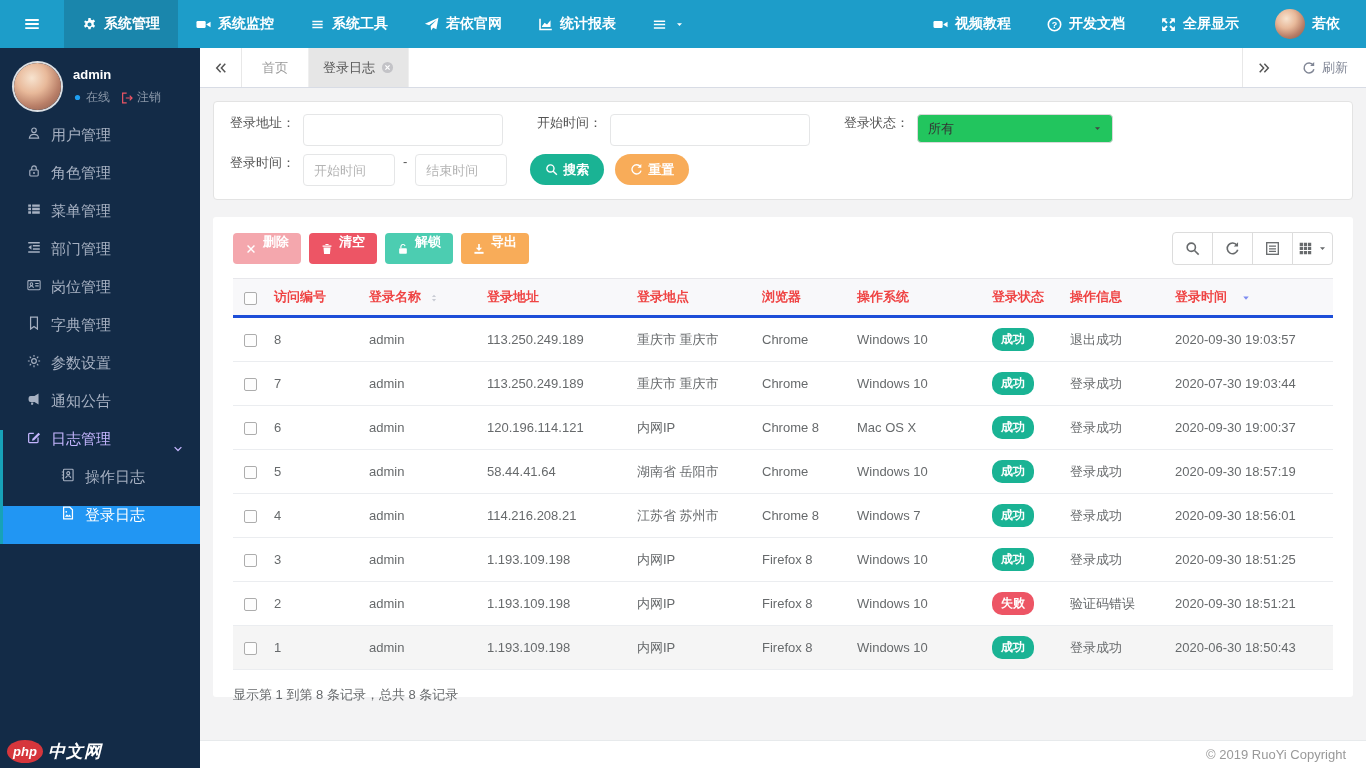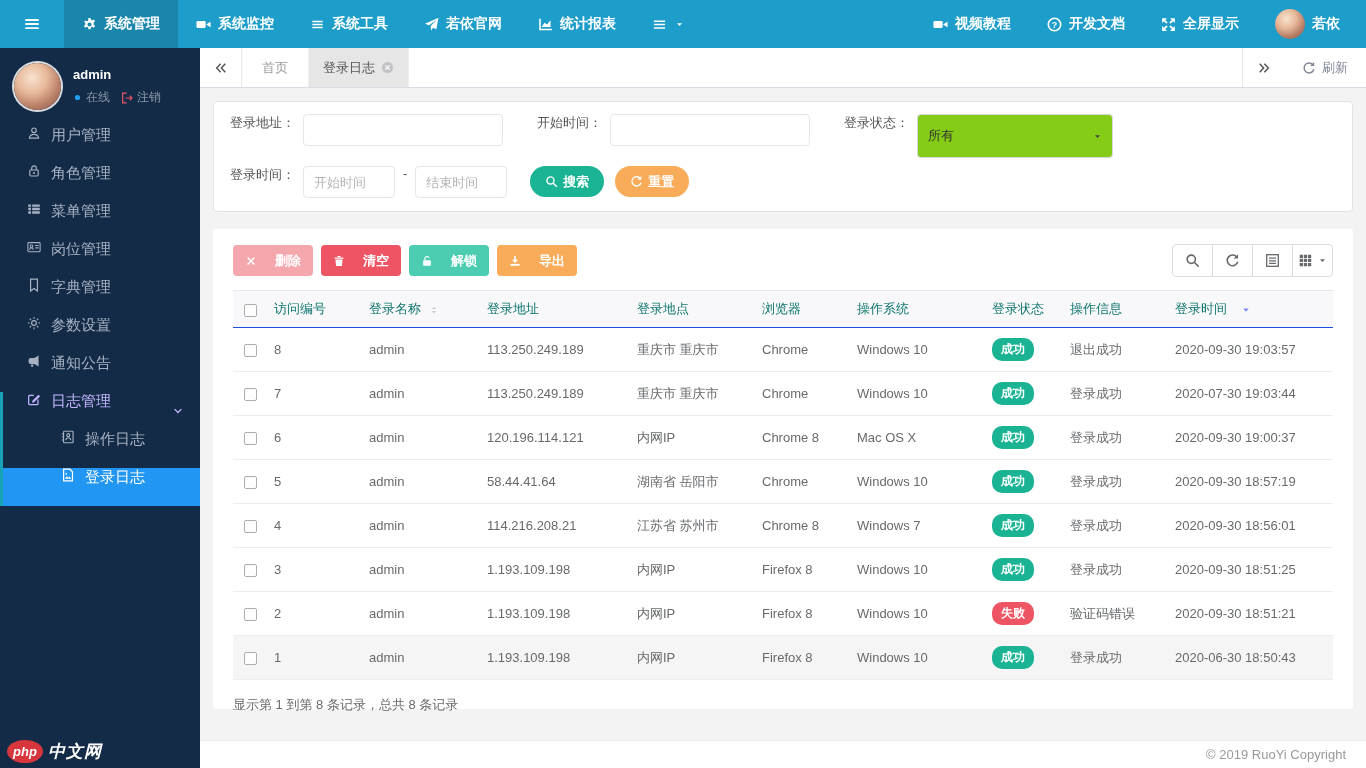--- a/index.html
+++ b/index.html
@@ -57,45 +57,45 @@
   
   .search-card{background:#fff;border:1px solid #e3e3e3;border-radius:4px;padding:12px 16px 13px}
   .form-row{display:flex;align-items:flex-start;color:#555}
   .form-row + .form-row{margin-top:8px}
   .form-row label{margin-right:8px}
   .ml36{margin-left:34px}
   .inp{height:32px;border:1px solid #e5e6e7;border-radius:4px;padding:0 10px;font-size:13px;color:#555;outline:none;font-family:inherit;background:#fff}
   .inp::placeholder{color:#b4b4b4}
   .w200{width:200px}
   .w90{width:92px}
-  .select{height:44px;border:1px solid #d9d9d9;border-radius:4px;display:inline-flex;align-items:center;justify-content:space-between;padding:0 10px;width:196px;color:#333;background:#84cc16;cursor:pointer}
+  .select{height:29px;border:1px solid #d9d9d9;border-radius:4px;display:inline-flex;align-items:center;justify-content:space-between;padding:0 10px;width:196px;color:#333;background:#22c55e;cursor:pointer}
   .sel-caret{font-size:9px!important;color:#444}
   .dash{margin:0 8px;color:#555}
   .pill-btn{height:31px;border:none;border-radius:16px;color:#fff;font-size:13px;font-weight:bold;display:inline-flex;align-items:center;gap:5px;padding:0 15px;cursor:pointer;font-family:inherit}
   .pill-btn .ico{font-size:13px}
   .green{background:#1ab394;margin-left:23px}
   .orange{background:#f8ac59;margin-left:11px}
 
   
   .table-card{background:#fff;border-radius:3px;margin-top:17px;padding:15px 20px;height:480px}
   .toolbar{display:flex;align-items:center}
-  .btn{height:31px;border:none;border-radius:4px;padding:0 12px;color:#fff;font-size:13px;font-weight:bold;display:inline-flex;align-items:center;gap:18px;margin-right:8px;cursor:pointer;font-family:inherit}
+  .btn{height:31px;border:none;border-radius:4px;padding:0 12px;color:#fff;font-size:13px;font-weight:bold;display:inline-flex;gap:6px;margin-right:8px;cursor:pointer;font-family:inherit}
   .btn .ico{font-size:12px}
   .b-del{background:#f4a7ad}
   .b-clear{background:#ed5565}
   .b-unlock{background:#4ccdb1}
   .b-export{background:#f8ac59}
   .icon-group{margin-left:auto;display:flex}
   .icon-btn{width:41px;height:33px;background:#fff;border:1px solid #dcdcdc;color:#676a6c;display:inline-flex;align-items:center;justify-content:center;gap:4px;cursor:pointer;margin-left:-1px;font-family:inherit}
   .icon-btn .ico{font-size:15px}
   .icon-btn .nav-caret{color:#676a6c}
   .icon-btn:first-child{border-radius:4px 0 0 4px;margin-left:0}
   .icon-btn:last-child{border-radius:0 4px 4px 0}
   .grid-table{width:100%;border-collapse:collapse;margin-top:13px;table-layout:fixed;font-size:13px;color:#676a6c}
-  .grid-table th{background:#f8f8fa;color:#0f766e;font-weight:normal;text-align:left;padding:9px 7px;border-top:1px solid #e7e7eb;border-bottom:1px solid #1d4ed8;font-size:13px;white-space:nowrap}
+  .grid-table th{background:#f8f8fa;color:#ef4444;font-weight:bold;text-align:left;padding:9px 7px;border-top:1px solid #e7e7eb;border-bottom:3px solid #1d4ed8;font-size:13px;white-space:nowrap}
   .grid-table td{padding:10px 7px;border-top:1px solid #ebedf0;white-space:nowrap;overflow:hidden}
   .grid-table tbody tr:first-child td{border-top:none}
   .grid-table tbody tr:last-child{background:#f5f5f5}
   .grid-table tbody tr:last-child td{border-bottom:1px solid #ebedf0}
   .c-check{text-align:center!important}
   .cb{width:13px;height:13px;border:1px solid #adadad;border-radius:2px;background:#fdfdfd;display:inline-block;vertical-align:middle;cursor:pointer}
   .pill{padding:3px 9px;border-radius:10px;color:#fff;font-size:12px;font-weight:bold;display:inline-block}
   .pill.success{background:#1ab394}
   .pill.fail{background:#ed5565}
   .sort-both{color:#c9ccd4;font-size:10px!important;margin-left:8px;vertical-align:middle;display:inline-flex}
@@ -259,20 +259,30 @@
         </div>
       </div>
       <div class="menu-group">
         <div class="menu-item">
           <span class="ico ">
             <svg viewBox="0 0 16 16" fill="currentColor" aria-hidden="true">
               <path d="M1.4 2.8h3.2v2.7H1.4zM5.9 2.8h8.7v2.7H5.9zM1.4 6.7h3.2v2.7H1.4zM5.9 6.7h8.7v2.7H5.9zM1.4 10.6h3.2v2.7H1.4zM5.9 10.6h8.7v2.7H5.9z"></path>
             </svg>
           </span>
           <span>菜单管理</span>
+        </div>
+      </div>
+      <div class="menu-group">
+        <div class="menu-item">
+          <span class="ico ">
+            <svg viewBox="0 0 16 16" fill="currentColor" aria-hidden="true">
+              <path d="M1.4 2.3h13.2V4H1.4zM6.7 5.8h7.9v1.7H6.7zM6.7 9.3h7.9V11H6.7zM1.4 12.8h13.2v1.7H1.4zM5.1 5.8v5.2L1.5 8.4z"></path>
+            </svg>
+          </span>
+          <span>部门管理</span>
         </div>
       </div>
       <div class="menu-group">
         <div class="menu-item">
           <span class="ico ">
             <svg viewBox="0 0 16 16" fill="currentColor" aria-hidden="true">
               <g fill="none" stroke="currentColor" stroke-width="1.2">
                 <rect x="1" y="3" width="14" height="10.4" rx="1"></rect>
                 <circle cx="5.1" cy="7" r="1.5"></circle>
                 <path d="M2.8 11.3c.3-1.5 1.3-2.1 2.3-2.1s2 .6 2.3 2.1"></path>

